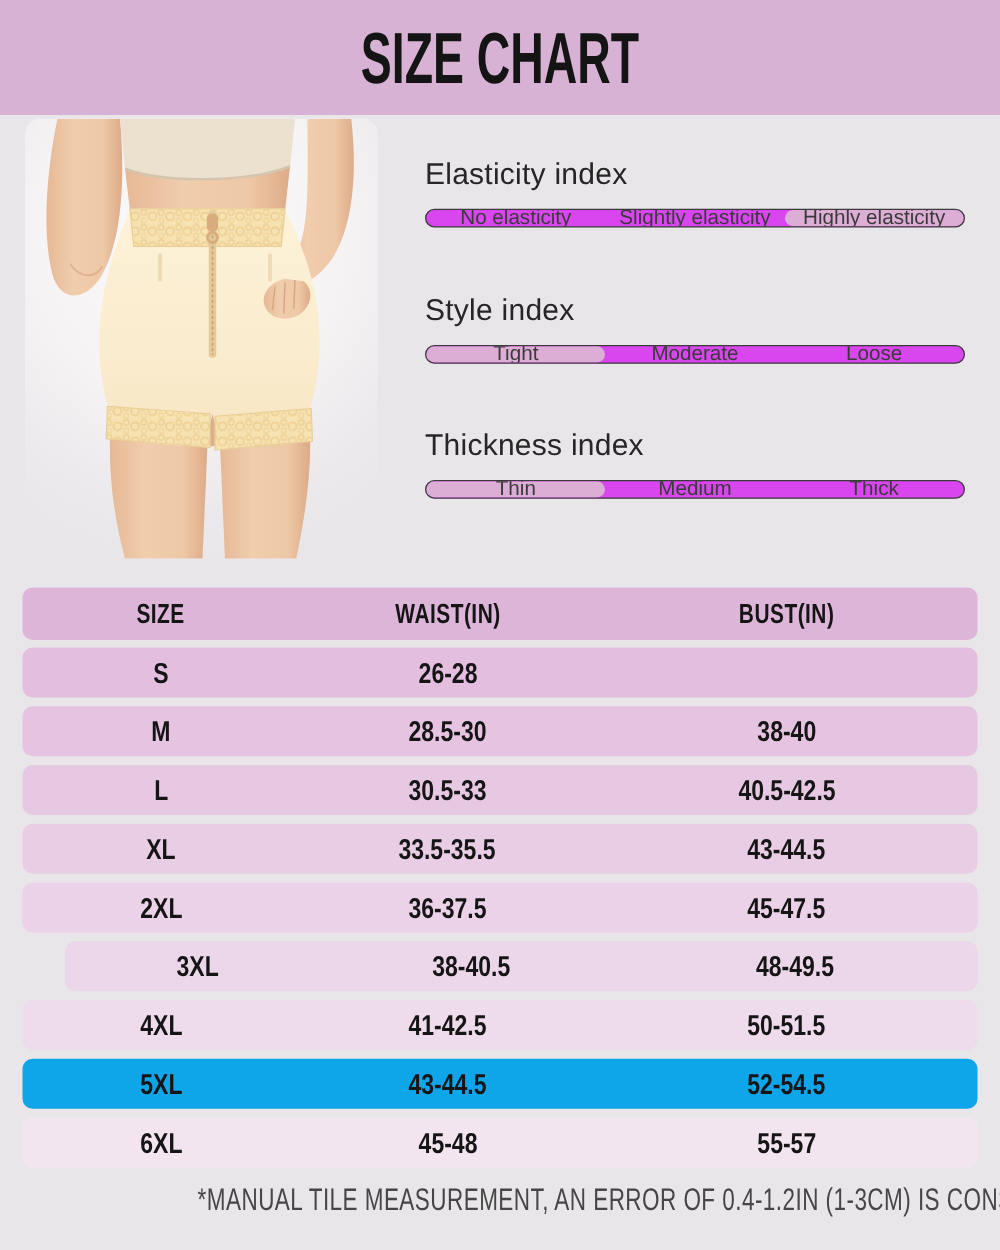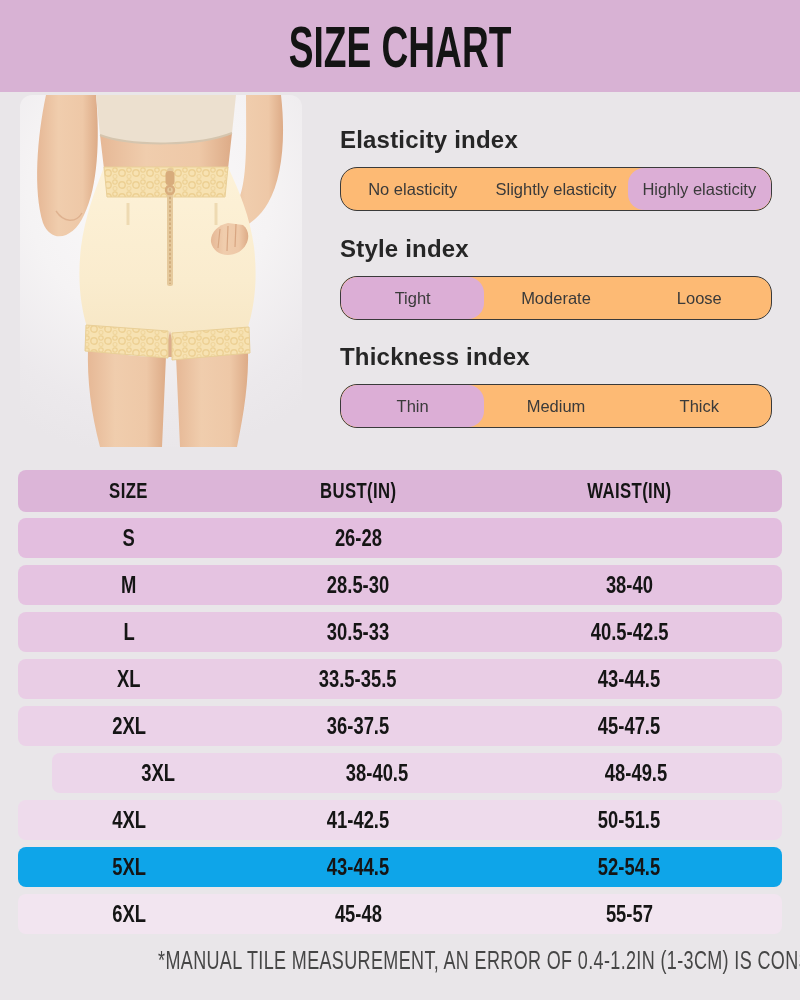--- a/index.html
+++ b/index.html
@@ -13,23 +13,23 @@
   .banner h1{margin:0;font-size:58px;font-weight:700;color:#141414;
     transform:scaleX(0.64);white-space:nowrap;letter-spacing:0;}
   
   .photo-card{position:absolute;left:20px;top:95px;width:282px;height:352px;
     border-radius:12px;overflow:hidden;
     background:radial-gradient(ellipse 90% 75% at 46% 28%,#fbfafb 0%,#f5f3f4 48%,#ece9ec 82%,#e9e6e9 100%);}
   .photo-card svg{display:block;width:282px;height:352px;}
   
   .index-block{position:absolute;left:340px;width:432px;}
   .idx0{top:126px}.idx1{top:235px}.idx2{top:343px}
-  .index-block h2{margin:0 0 13px 0;font-size:24px;font-weight:700;color:#262626;letter-spacing:0.2px;}
-  .pillbar{box-sizing:border-box;height:44px;border:1.5px solid #3a3a3a;border-radius:17px;
-    background:#fdba74;display:flex;overflow:hidden;}
+  .index-block h2{margin:0 0 13px 0;font-size:24px;font-weight:400;color:#262626;letter-spacing:0.2px;}
+  .pillbar{box-sizing:border-box;height:15px;border:1.5px solid #3a3a3a;border-radius:17px;
+    background:#d946ef;display:flex;overflow:hidden;}
   .opt{flex:1;display:flex;align-items:center;justify-content:center;
     font-size:16.5px;color:#3a3a3a;border-radius:16px;white-space:nowrap;}
   .opt.selected{background:#dcaed6;text-align:center;}
   
   .tbl{position:absolute;top:470px;left:18px;width:764px;}
   .trow{display:grid;grid-template-columns:29% 31% 40%;height:40px;
     border-radius:8px;margin-bottom:7px;align-items:center;}
   .trow.thead{height:42px;margin-bottom:6px;}
   .tcell{text-align:center;overflow:visible;}
   .tcell span{display:inline-block;transform:scaleX(0.8);white-space:nowrap;
@@ -140,22 +140,22 @@
           <span class="opt selected">Thin</span>
           <span class="opt">Medium</span>
           <span class="opt">Thick</span>
         </div>
     </div>
   </section>
 
   <section class="tbl">
       <div class="trow thead" style="background: rgb(220, 181, 216);">
         <div class="tcell"><span>SIZE</span></div>
+        <div class="tcell"><span>WAIST(IN)</span></div>
         <div class="tcell"><span>BUST(IN)</span></div>
-        <div class="tcell"><span>WAIST(IN)</span></div>
       </div>
       <div class="trow " style="background: rgb(227, 190, 223);">
         <div class="tcell"><span>S</span></div>
         <div class="tcell"><span>26-28</span></div>
       </div>
       <div class="trow " style="background: rgb(229, 195, 225);">
         <div class="tcell"><span>M</span></div>
         <div class="tcell"><span>28.5-30</span></div>
         <div class="tcell"><span>38-40</span></div>
       </div>

